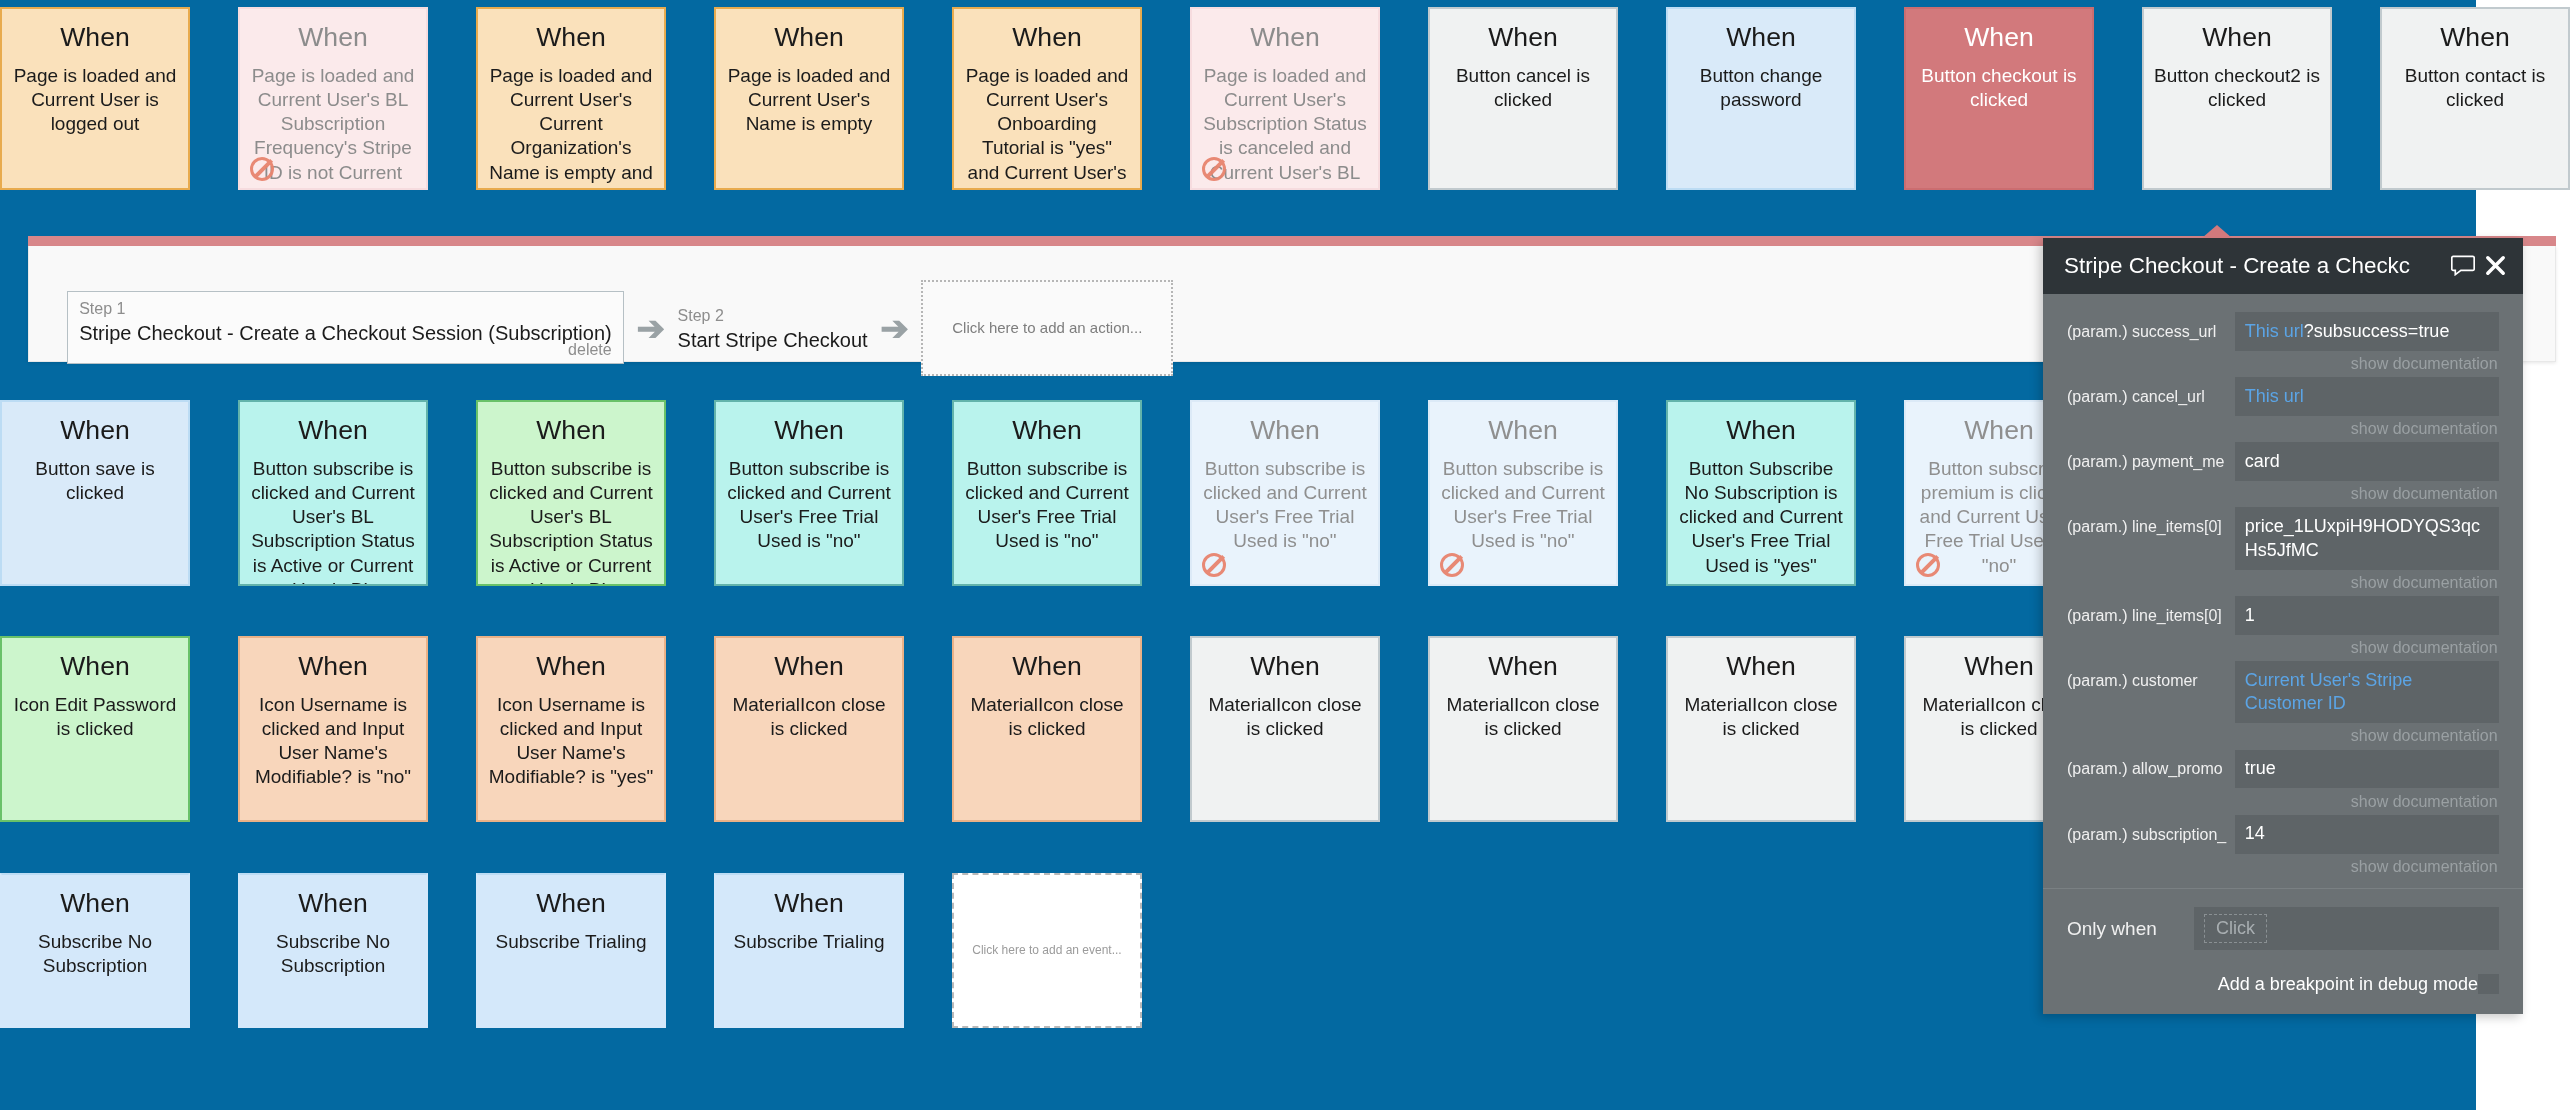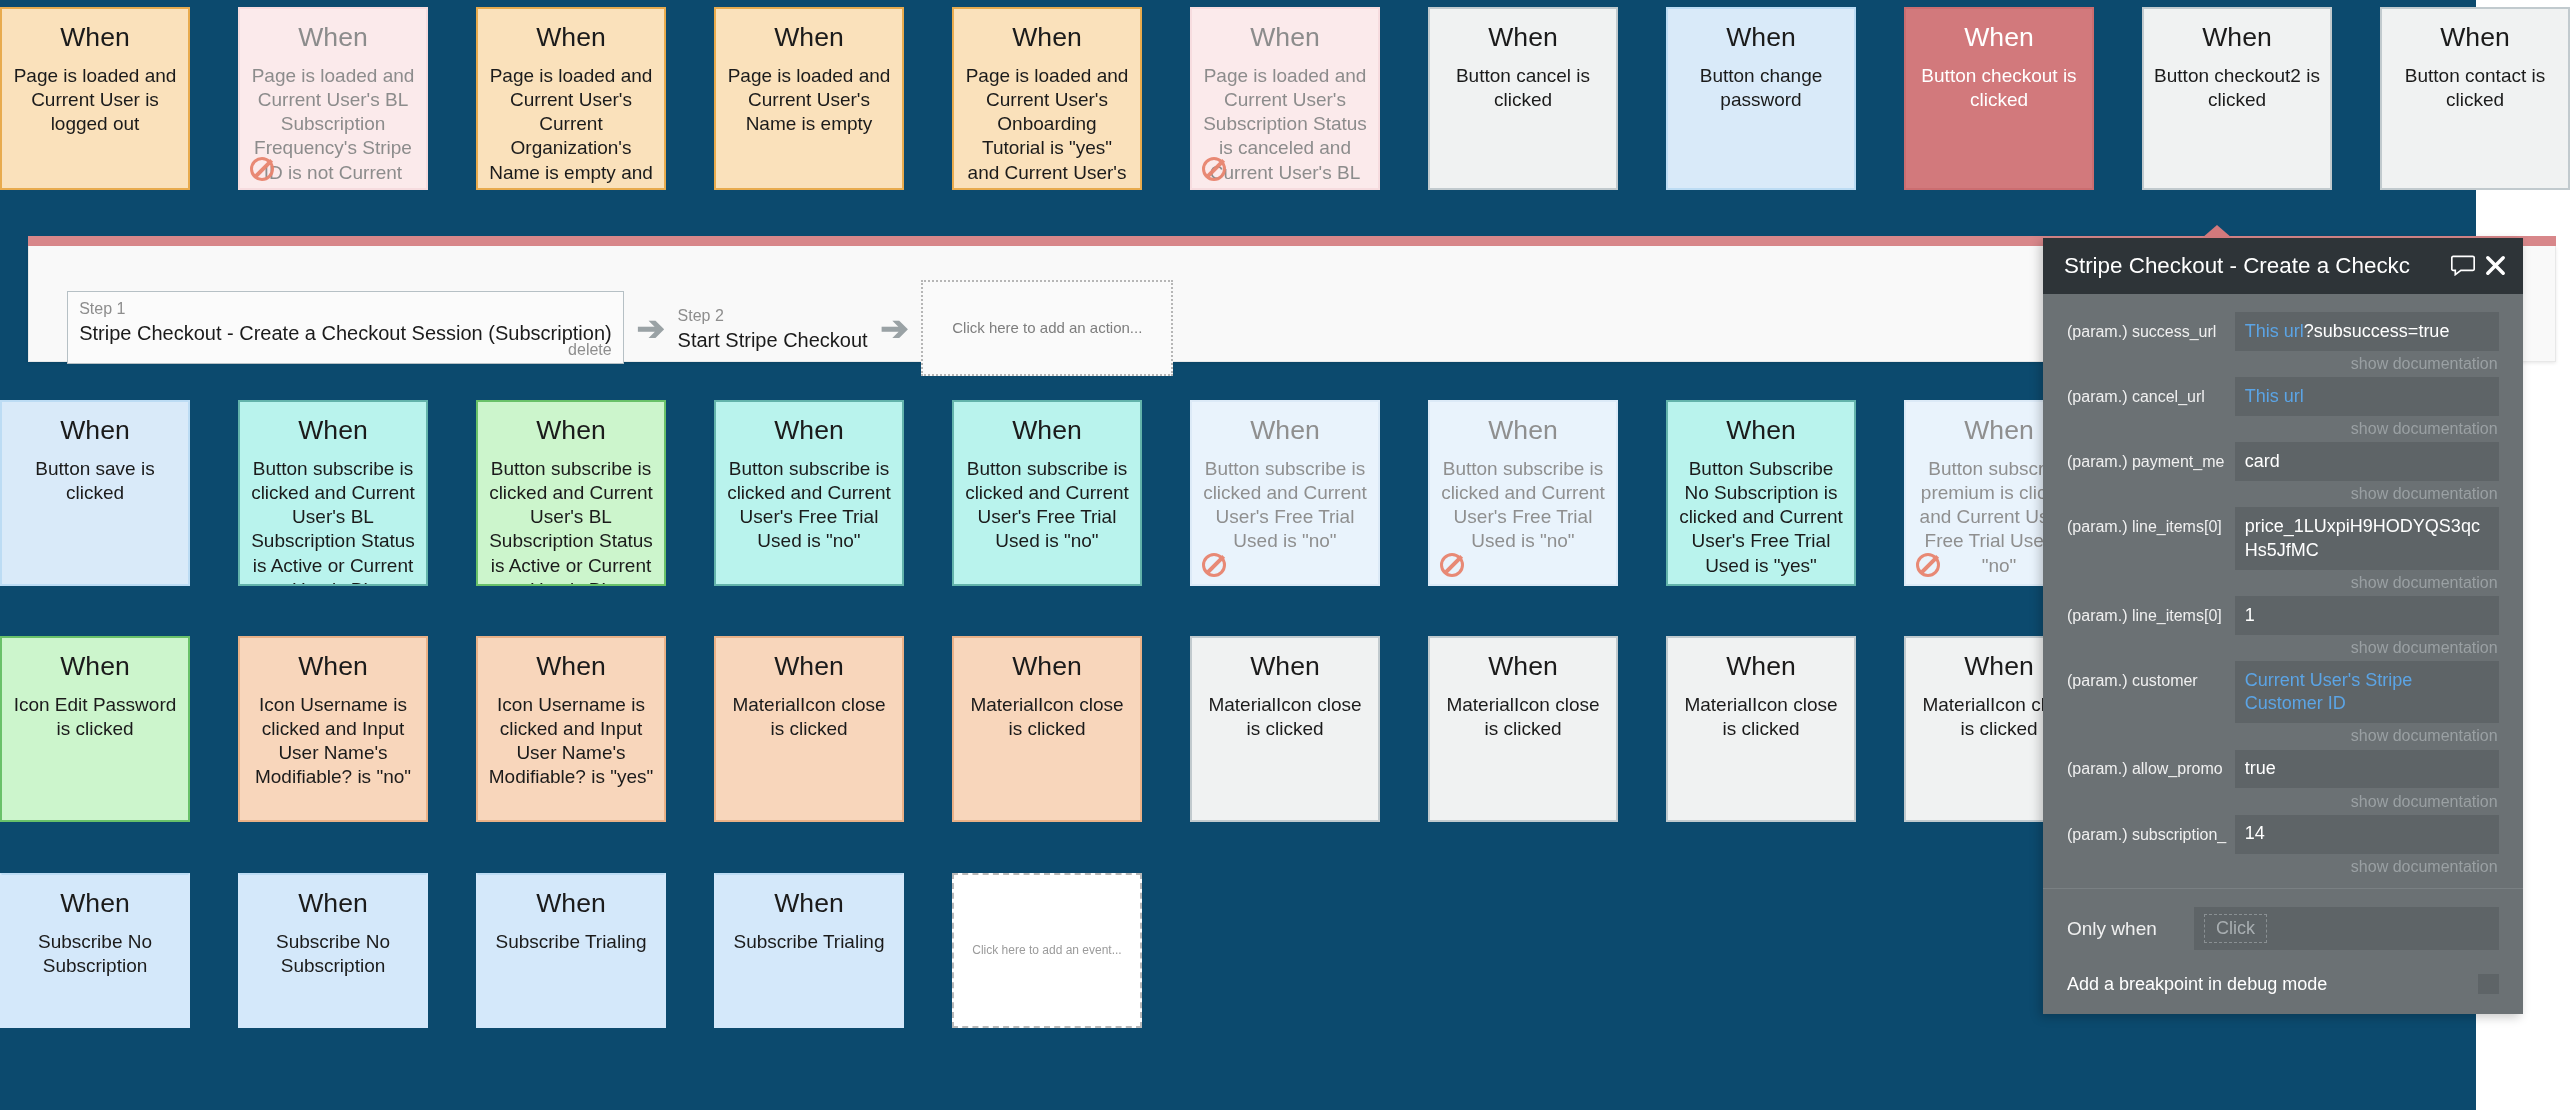--- a/index.html
+++ b/index.html
@@ -6,21 +6,21 @@
   html, body {
     margin: 0; padding: 0;
     width: 2576px; height: 1110px;
     background: #ffffff;
     font-family: "Liberation Sans", sans-serif;
     overflow: hidden;
   }
   #stage {
     position: relative;
     width: 2476px; height: 1110px;
-    background: #0c4a6e;
+    background: #0369a1;
   }
 
   
   .row { position: absolute; left: 0; width: 2576px; display: flex; gap: 0; }
   .card {
     width: 190px;
     margin-right: 48px;
     border: 2.1px solid #c9d0d4;
     background: #f0f2f2;
     padding: 15.4px 9.8px 9.8px 9.8px;
@@ -213,20 +213,21 @@
   }
   #onlywhen-click {
     border: 1.4px dashed #8a9093;
     color: #a8aeb1;
     font-size: 18px;
     padding: 2.8px 11.2px;
   }
   #panel-footer {
     display: flex; align-items: center;
     padding: 15.4px 24px 19.6px 24px;
+    text-align: right;
   }
   #breakpoint-label { flex: 1; color: #ffffff; font-size: 18px; }
   #breakpoint-box {
     width: 21px; height: 19.6px;
     background: #5e6467;
   }
 </style>
 </head>
 <body>
 

